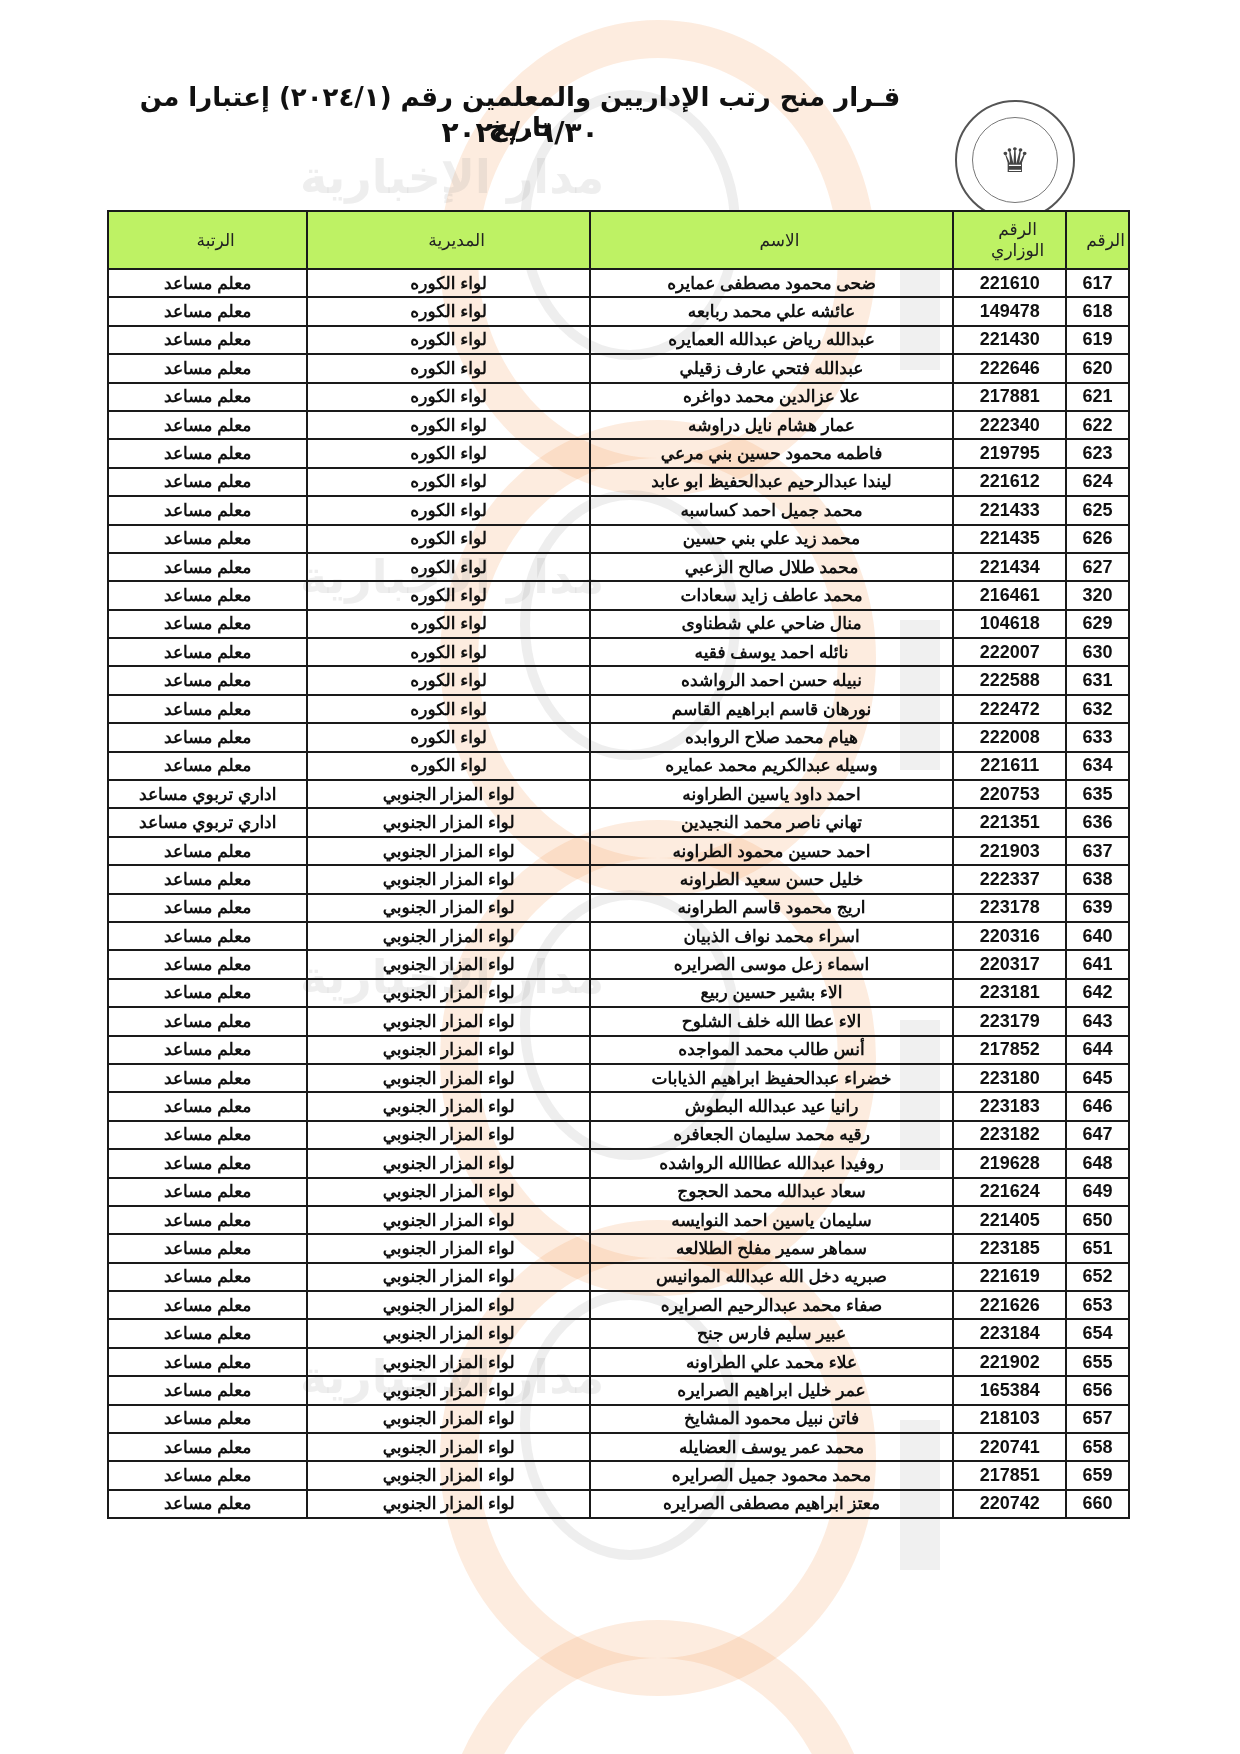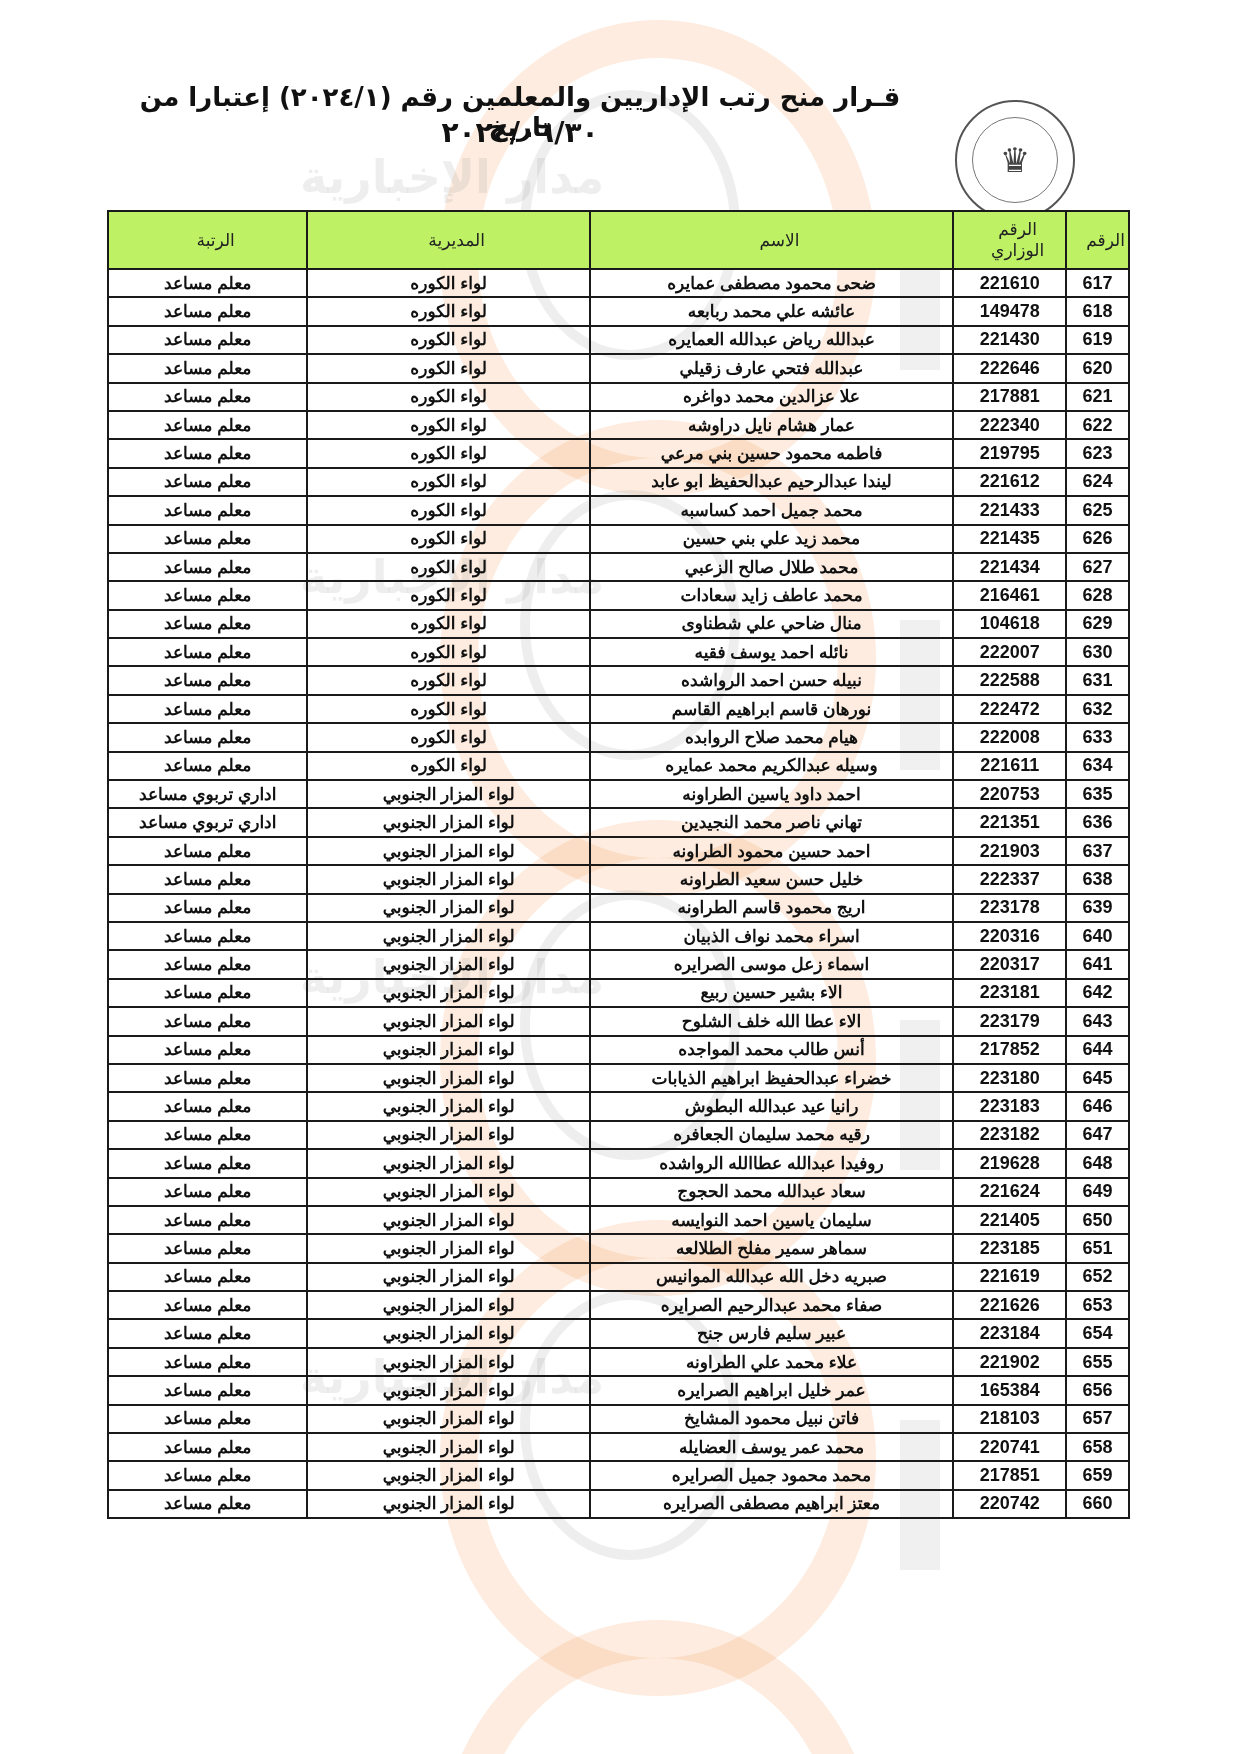--- a/index.html
+++ b/index.html
@@ -139,21 +139,21 @@
         <td>معلم مساعد</td>
       </tr>
       <tr>
         <td class="num">627</td>
         <td class="num">221434</td>
         <td>محمد طلال صالح الزعبي</td>
         <td>لواء الكوره</td>
         <td>معلم مساعد</td>
       </tr>
       <tr>
-        <td class="num">628</td>
+        <td class="num">320</td>
         <td class="num">216461</td>
         <td>محمد عاطف زايد سعادات</td>
         <td>لواء الكوره</td>
         <td>معلم مساعد</td>
       </tr>
       <tr>
         <td class="num">629</td>
         <td class="num">104618</td>
         <td>منال ضاحي علي شطناوى</td>
         <td>لواء الكوره</td>

